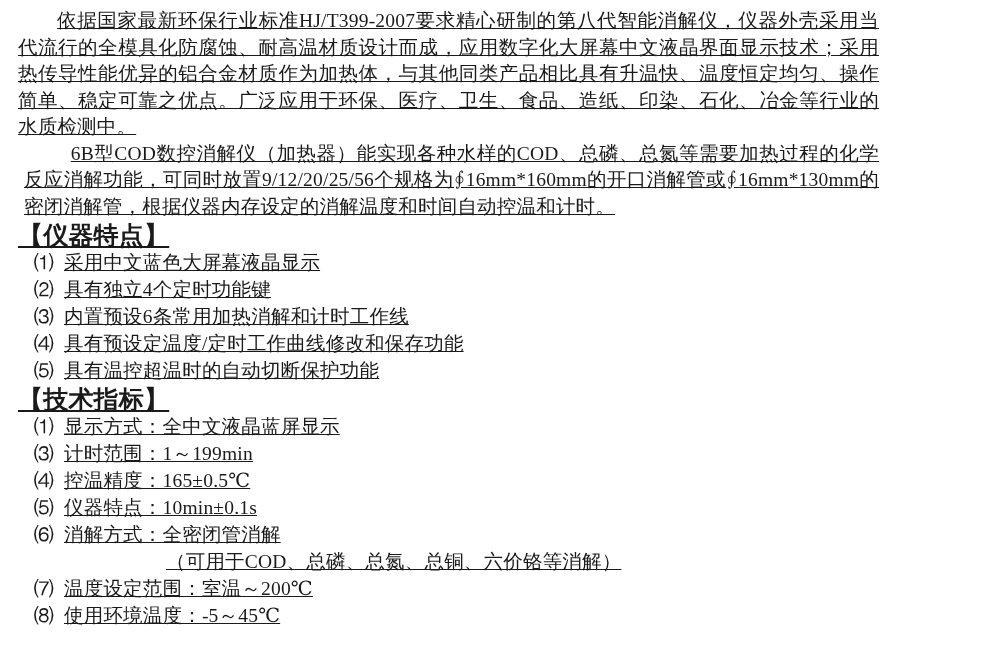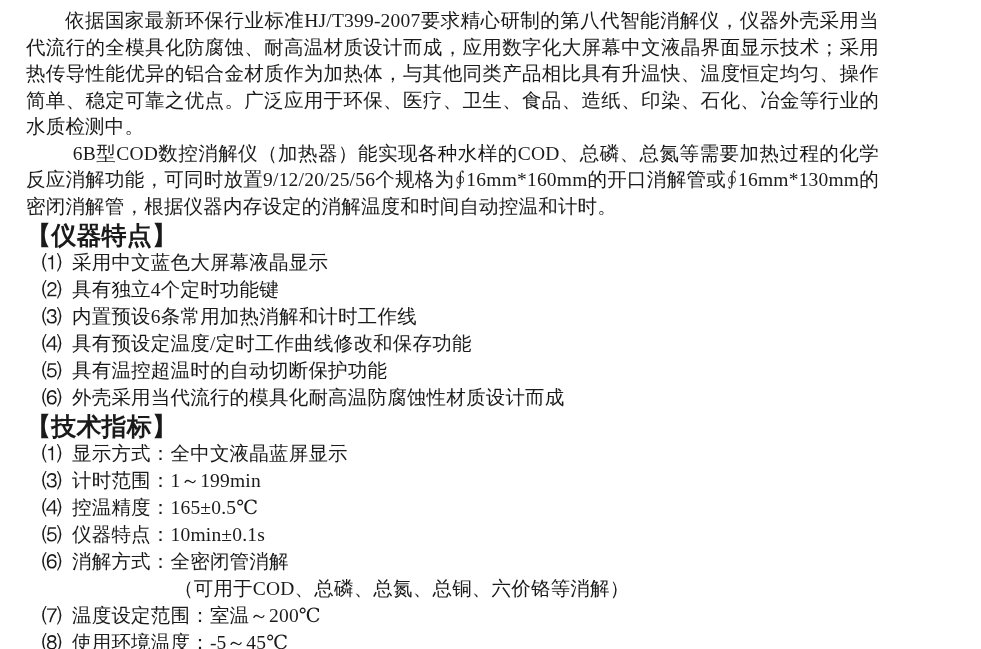--- a/index.html
+++ b/index.html
@@ -11,34 +11,36 @@
     height: 649px;
     background: #ffffff;
     font-family: "Liberation Serif", "DejaVu Serif", serif;
     color: #1a1a1a;
     overflow: hidden;
   }
   .page {
     width: 893px;
     height: 649px;
     box-sizing: border-box;
-    padding: 8px 14px 0 26px;
+    padding: 8px 14px 0 18px;
     position: relative;
+    text-decoration: underline;
   }
   .para {
     font-size: 19.5px;
     line-height: 26.5px;
     text-align: justify;
     text-justify: inter-ideograph;
     margin: 0 0 0 0;
     text-indent: 2em;
     letter-spacing: 0.2px;
   }
   .para.second {
     text-indent: 2.4em;
+    margin-left: 6px;
   }
   .section-head {
     font-size: 25px;
     line-height: 27px;
     font-weight: bold;
     margin: 2px 0 0 0;
     letter-spacing: 0.2px;
   }
   .list {
     margin: 0;
@@ -75,21 +77,20 @@
   <p class="para second">6B型COD数控消解仪（加热器）能实现各种水样的COD、总磷、总氮等需要加热过程的化学反应消解功能，可同时放置9/12/20/25/56个规格为∮16mm*160mm的开口消解管或∮16mm*130mm的密闭消解管，根据仪器内存设定的消解温度和时间自动控温和计时。</p>
 
   <div class="section-head">【仪器特点】</div>
 
   <ul class="list">
     <li><span class="num">⑴</span><span>采用中文蓝色大屏幕液晶显示</span></li>
     <li><span class="num">⑵</span><span>具有独立4个定时功能键</span></li>
     <li><span class="num">⑶</span><span>内置预设6条常用加热消解和计时工作线</span></li>
     <li><span class="num">⑷</span><span>具有预设定温度/定时工作曲线修改和保存功能</span></li>
     <li><span class="num">⑸</span><span>具有温控超温时的自动切断保护功能</span></li>
-    <li><span class="num">⑹</span><span>外壳采用当代流行的模具化耐高温防腐蚀性材质设计而成</span></li>
   </ul>
 
   <div class="section-head">【技术指标】</div>
 
   <ul class="list">
     <li><span class="num">⑴</span><span>显示方式：全中文液晶蓝屏显示</span></li>
     <li><span class="num">⑶</span><span>计时范围：1～199min</span></li>
     <li><span class="num">⑷</span><span>控温精度：165±0.5℃</span></li>
     <li><span class="num">⑸</span><span>仪器特点：10min±0.1s</span></li>
     <li><span class="num">⑹</span><span>消解方式：全密闭管消解</span></li>

